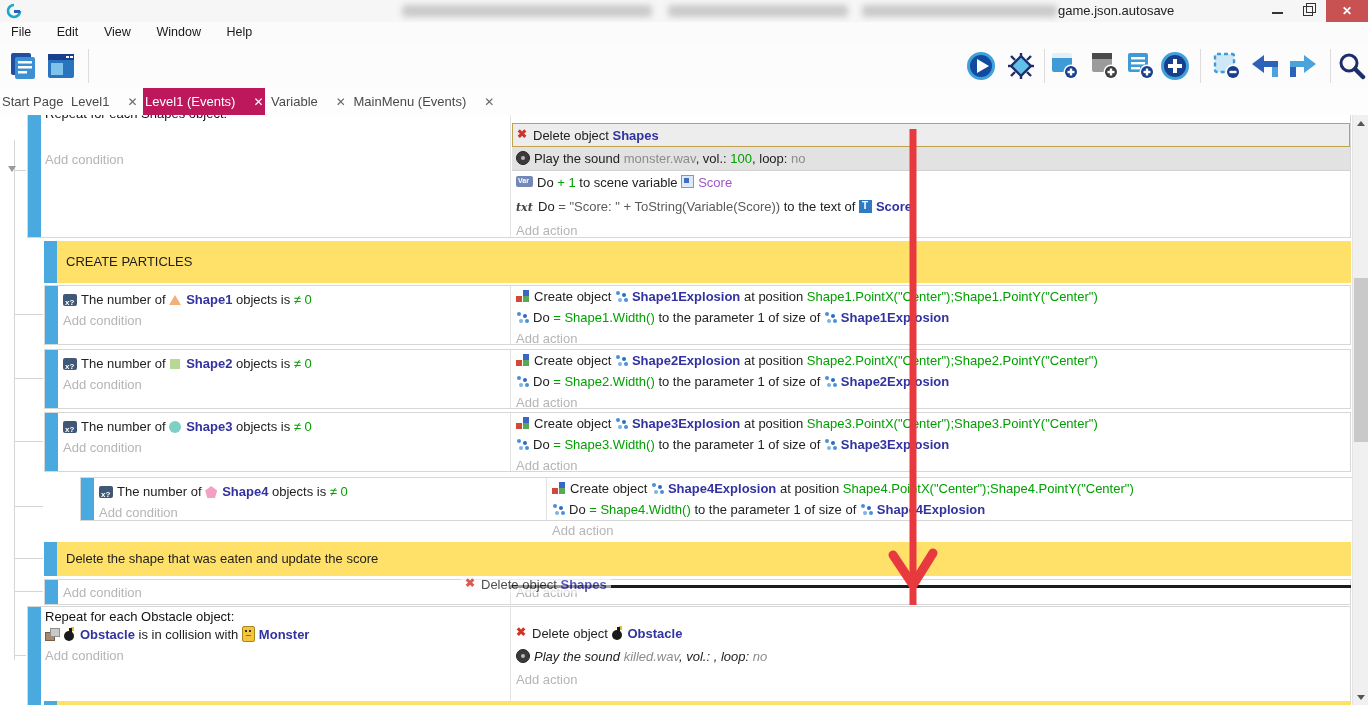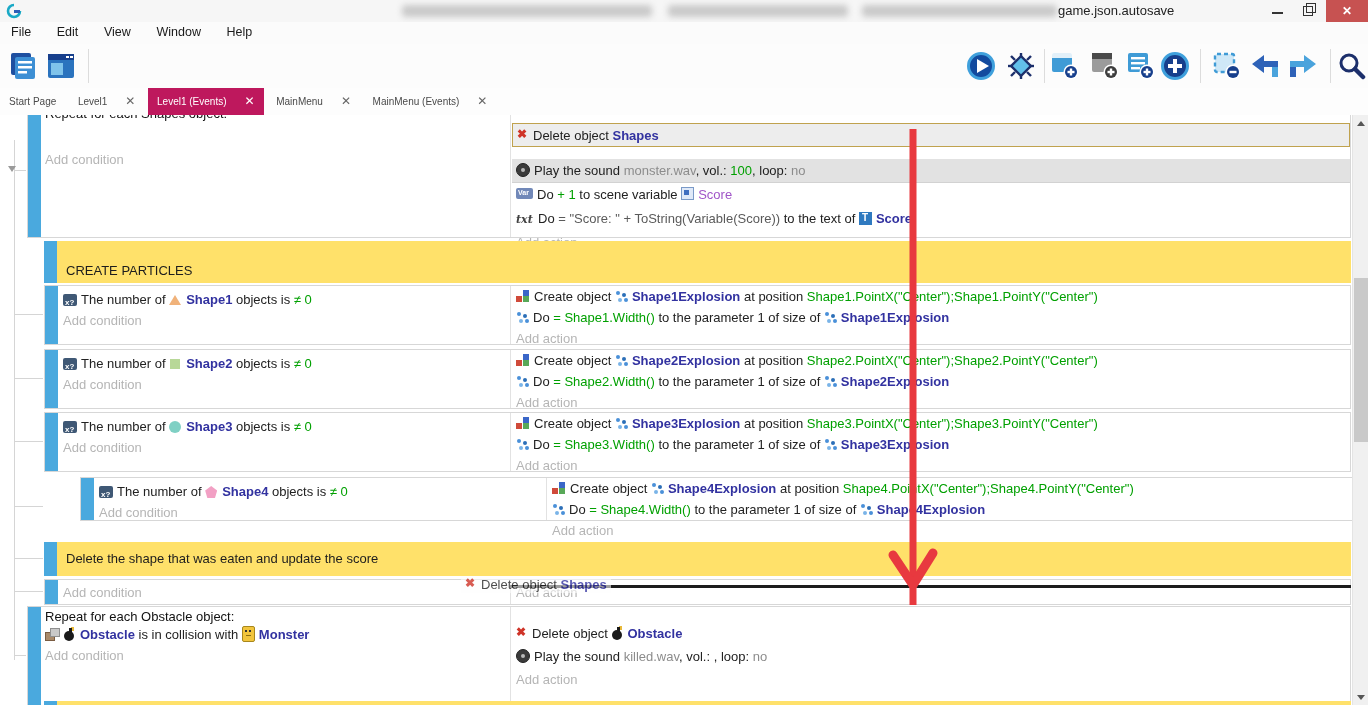--- a/index.html
+++ b/index.html
@@ -24,21 +24,21 @@
   .menubar{position:absolute;left:0;top:22px;width:1368px;height:22px;background:#fbfbfb;border-bottom:1px solid #e6e6e6;}
   .menuitem{display:inline-block;padding:3px 11px 0 11px;font-size:12.5px;color:#1a1a1a;}
 
   
   .toolbar{position:absolute;left:0;top:44px;width:1368px;height:44px;background:#fcfcfc;border-bottom:1px solid #e2e2e2;}
   .tool{position:absolute;top:7px;width:30px;height:30px;}
   .tsep{position:absolute;top:5px;width:1px;height:34px;background:#dcdcdc;}
 
   
   .tabbar{position:absolute;left:0;top:88px;width:1368px;height:27px;background:#fdfdfd;}
-  .tab{display:inline-block;height:27px;line-height:27px;padding:0 9px;color:#4a4a4a;font-size:10px;vertical-align:top;cursor:default;}
+  .tab{display:inline-block;height:27px;line-height:27px;padding:0 2px;color:#4a4a4a;font-size:13px;vertical-align:top;cursor:default;}
   .tab .x{display:inline-block;margin-left:18px;color:#666;font-size:12px;}
   .tab .x::before{content:"✕";}
   .tab.active{background:#be185d;color:#fff;}
   .tab.active .x{color:#fff;}
 
   
   .events{position:absolute;left:0;top:115px;width:1352px;height:590px;background:#fff;overflow:hidden;}
   .evbox{position:absolute;background:#fff;border:1px solid #d7d7d7;box-sizing:border-box;}
   .bar{position:absolute;left:0;top:0;bottom:0;width:13px;background:#4aa9de;}
   .divider{position:absolute;top:0;bottom:0;width:1px;background:#e2e2e2;}
@@ -50,21 +50,21 @@
   .ph{color:#b5b5b5;}
   .rowtext{position:absolute;white-space:nowrap;font-size:13px;line-height:16px;}
   .comment{position:absolute;box-sizing:border-box;}
   .cbody{position:absolute;left:13px;right:0;top:0;bottom:0;background:#ffe16a;}
   .ctext{position:absolute;left:9px;white-space:nowrap;color:#1d1d1d;}
   .hdr{color:#111;}
 
   
   .arow{position:relative;box-sizing:border-box;padding:4px 0 0 4px;white-space:nowrap;}
   .sel1{background:#ededed;border:1px solid #c0a24e;}
-  .sel2{background:#e2e2e2;border-bottom:1px solid #d2d2d2;margin-top:12px;}
+  .sel2{background:#e2e2e2;border-bottom:1px solid #d2d2d2;}
 
   
   .ic{display:inline-block;vertical-align:-2px;position:relative;margin-right:4px;}
   .icx{width:12px;height:12px;}
   .icx::before{content:"✖";position:absolute;left:0;top:-3px;color:#cf3428;font-weight:bold;font-size:12px;}
   .icsnd{width:12px;height:12px;border-radius:50%;background:#3b3b3b;border:1px solid #222;}
   .icsnd::before{content:"";position:absolute;left:4px;top:4px;width:4px;height:4px;border-radius:50%;background:#b9b9b9;}
   .icvar{width:17px;height:11px;background:#7188b8;border-radius:2px;vertical-align:0;}
   .icvar::before{content:"Var";position:absolute;left:2px;top:1px;color:#fff;font-size:7px;font-weight:bold;}
   .ictxt{width:18px;vertical-align:0;}
@@ -232,21 +232,21 @@
     <svg class="tool" style="left:1336px" viewBox="0 0 30 30">
       <circle cx="13" cy="12" r="8" fill="none" stroke="#1c2f6b" stroke-width="3"></circle>
       <line x1="19" y1="18" x2="27" y2="26" stroke="#1c2f6b" stroke-width="4.5" stroke-linecap="round"></line>
     </svg>
   </div>
 
   <div class="tabbar">
     <span class="tab"><span>Start Page</span></span>
     <span class="tab"><span>Level1</span><span class="x"></span></span>
     <span class="tab active"><span>Level1 (Events)</span><span class="x"></span></span>
-    <span class="tab"><span>MainMenu</span><span class="x"></span></span>
+    <span class="tab"><span>Variable</span><span class="x"></span></span>
     <span class="tab"><span>MainMenu (Events)</span><span class="x"></span></span>
   </div>
 
   <div class="events">
 
     <div class="tline" style="left:14px;top:25px;width:1px;height:520px;"></div>
     <div class="tline" style="left:14px;top:55px;width:12px;height:1px;"></div>
     <div class="tri" style="left:8px;top:51px;"></div>
     <div class="tline" style="left:14px;top:199px;width:29px;height:1px;"></div>
     <div class="tline" style="left:14px;top:263px;width:29px;height:1px;"></div>
@@ -275,21 +275,21 @@
         <div class="arow" style="height:24px;">
           <span class="ic ictxt"></span><span>Do </span><span class="dexpr">= "Score: " + ToString(Variable(Score))</span><span> to the text of </span><span class="ic icT"></span><span class="obj">Score</span>
         </div>
         <div class="arow ph" style="height:20px;">Add action</div>
       </div>
     </div>
 
     <div class="comment" style="left:44px;top:126px;width:1307px;height:42px;">
       <div class="bar"></div>
       <div class="cbody">
-        <div class="ctext" style="top:22px;">CREATE PARTICLES</div>
+        <div class="ctext" style="top:13px;">CREATE PARTICLES</div>
       </div>
     </div>
 
     <div class="evbox" style="left:44px;top:170px;width:1307px;height:60px;">
       <div class="bar"></div>
       <div class="divider" style="left:465px;"></div>
       <div class="rowtext" style="left:18px;top:6px;">
         <span class="ic iccnt"></span><span>The number of </span><span class="ic icsh t"></span><span class="obj">Shape1</span><span> objects is </span><span class="expr">≠ 0</span>
       </div>
       <div class="rowtext ph" style="left:18px;top:27px;">Add condition</div>
@@ -383,21 +383,21 @@
       <div class="rowtext hdr" style="left:17px;top:2px;">Repeat for each Obstacle object:</div>
       <div class="rowtext" style="left:17px;top:19px;">
         <span class="ic iccol"></span><span class="ic icbmb"></span><span class="obj">Obstacle</span><span> is in collision with </span><span class="ic icmon"></span><span class="obj">Monster</span>
       </div>
       <div class="rowtext ph" style="left:17px;top:41px;">Add condition</div>
 
       <div style="position:absolute;left:484px;top:15px;width:838px;">
         <div class="arow" style="height:23px;">
           <span class="ic icx"></span><span>Delete object </span><span class="ic icbmb"></span><span class="obj">Obstacle</span>
         </div>
-        <div class="arow" style="height:23px;">
+        <div class="arow" style="height:23px;font-style:italic;">
           <span class="ic icsnd"></span><span>Play the sound </span><span class="gray">killed.wav</span><span>, vol.: </span><span class="expr"></span><span>, loop: </span><span class="gray">no</span>
         </div>
         <div class="arow ph" style="height:23px;">Add action</div>
       </div>
     </div>
 
     <div class="comment" style="left:44px;top:586px;width:1307px;height:8px;">
       <div class="bar"></div>
       <div class="cbody"></div>
     </div>

